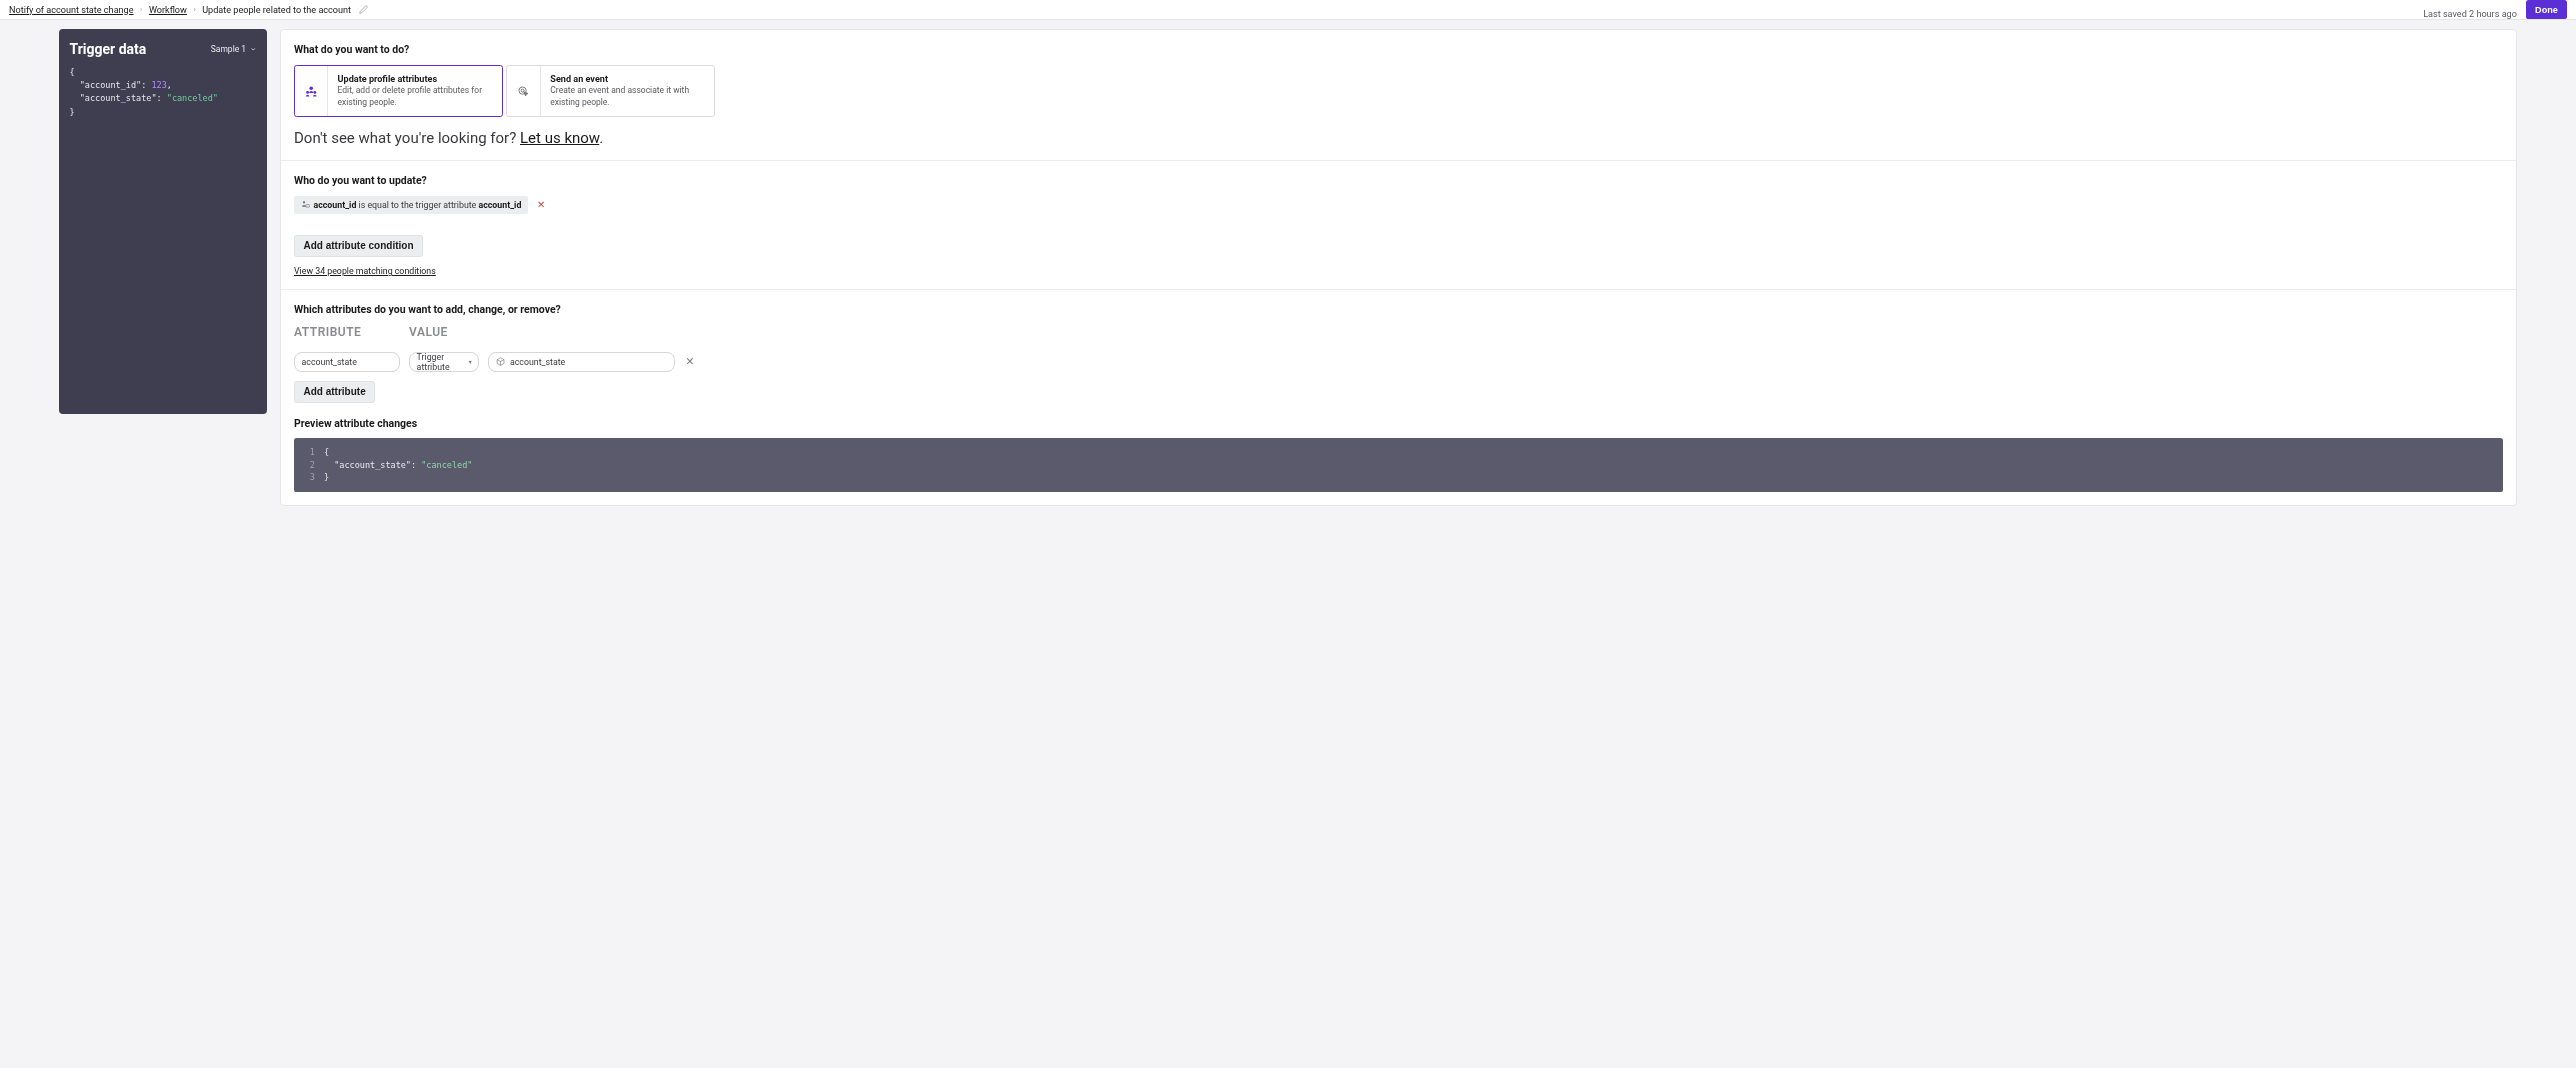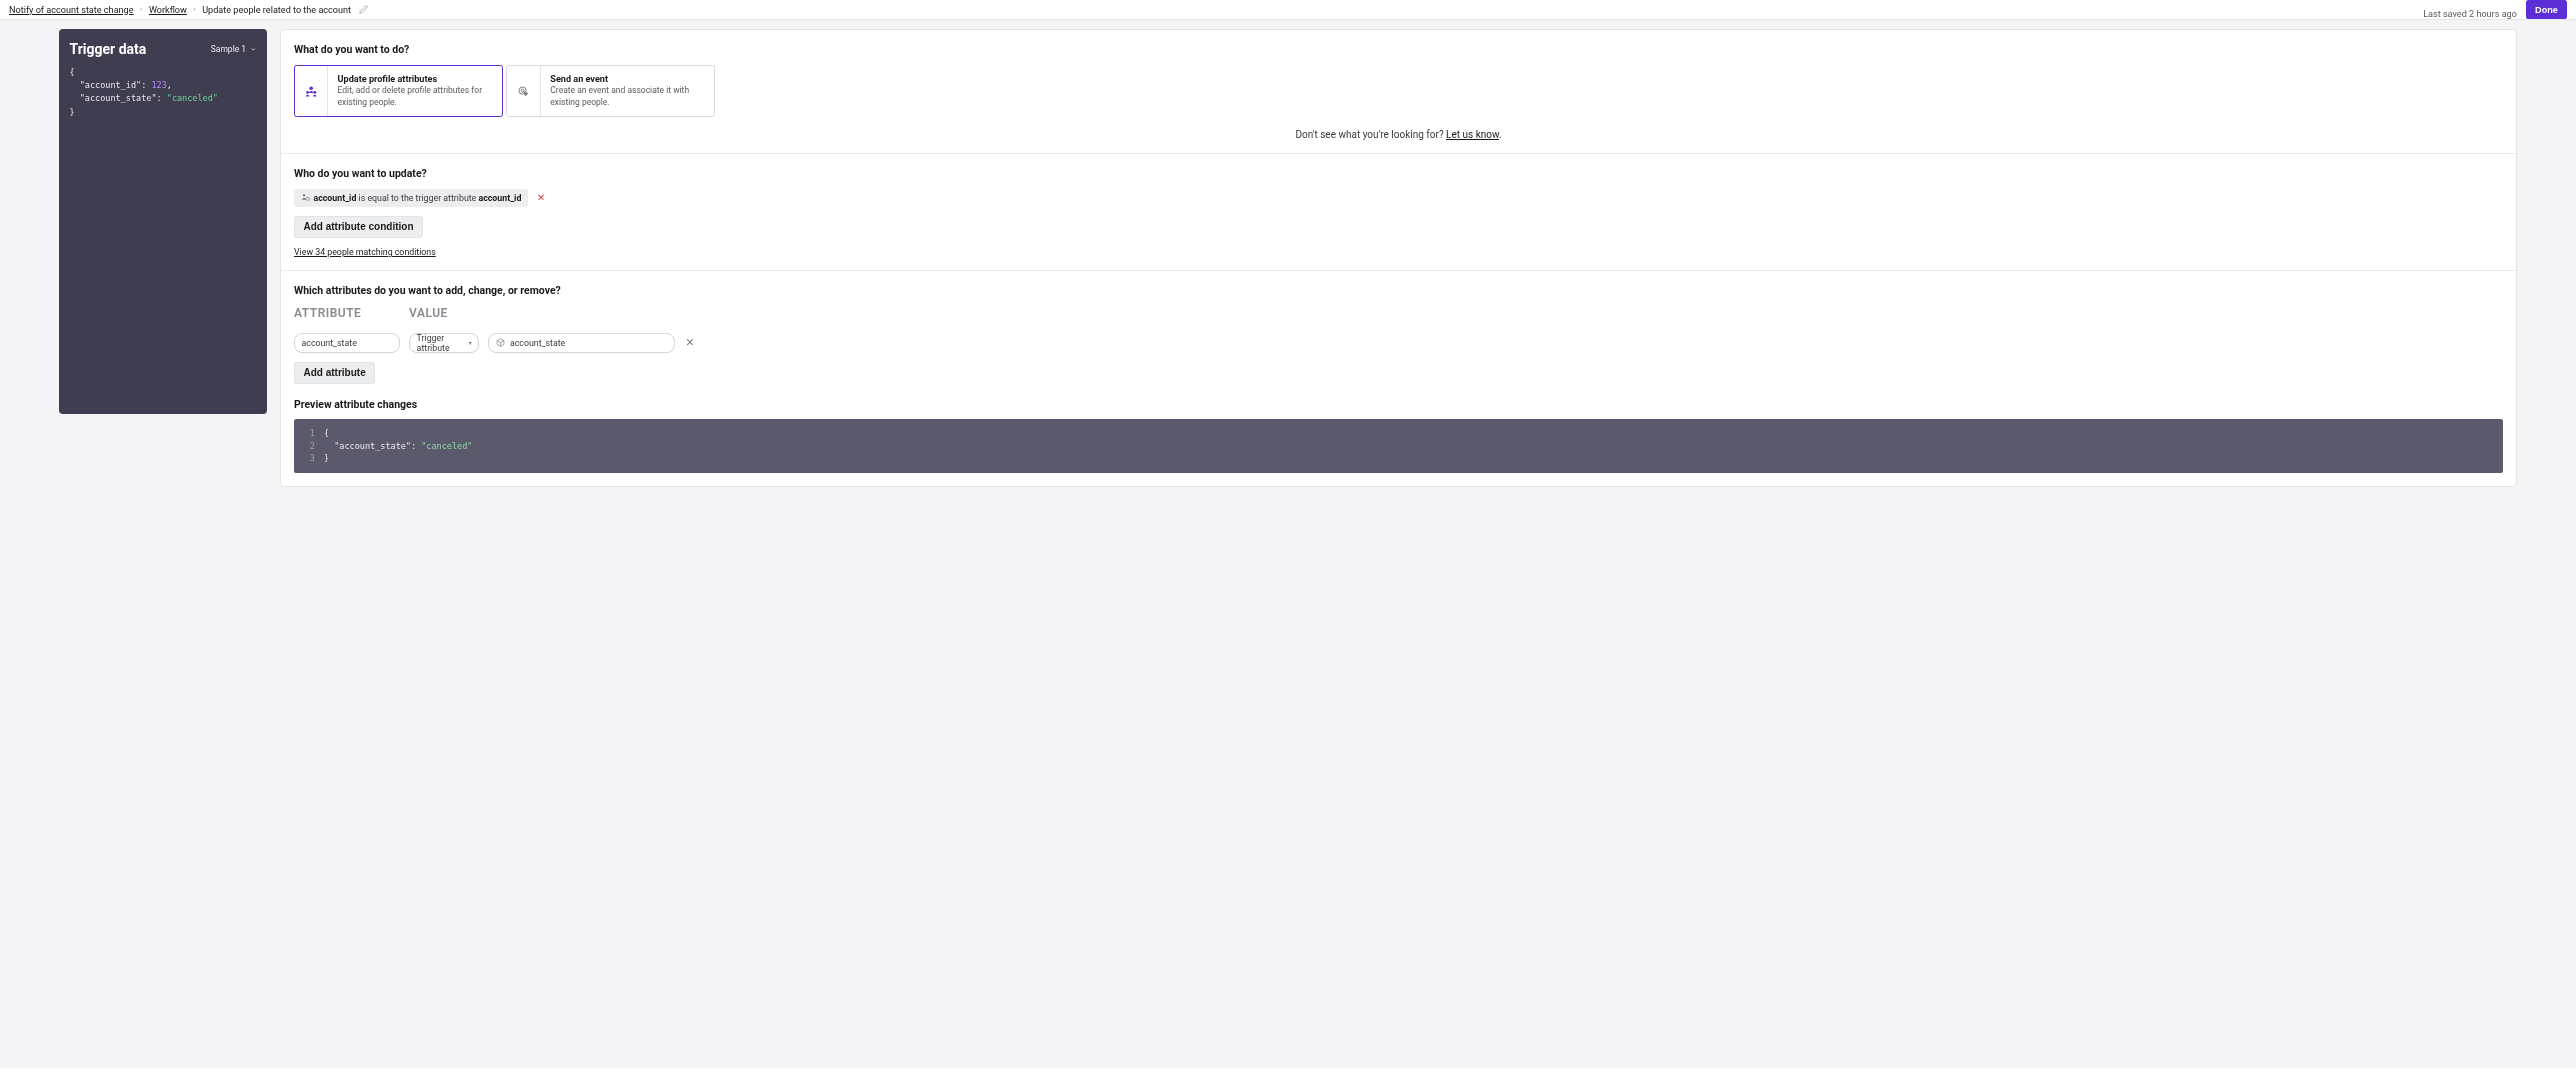--- a/index.html
+++ b/index.html
@@ -137,27 +137,27 @@
     display: flex;
     align-items: center;
     justify-content: center;
   }
   .action-card.selected .card-icon svg { color: #5c2fd6; }
   .card-body {
     padding: 7.8px 9.1px;
   }
   .card-title { font-weight: 700; font-size: 9.1px; margin-bottom: 1.3px; }
   .card-desc { font-size: 8.5px; color: #5b5b63; line-height: 1.35; }
-  .help-line { font-size: 10px; color: #3a3a3d; text-align: center; }
+  .help-line { font-size: 15px; color: #3a3a3d; }
   .help-line a { color: #1a1a1a; text-decoration: underline; }
   .chip-row {
     display: flex;
     align-items: center;
     gap: 6.5px;
-    margin-bottom: 9px;
+    margin-bottom: 21px;
   }
   .chip {
     background: #ecedef;
     border-radius: 2px;
     padding: 3.9px 6.5px;
     font-size: 8.8px;
     color: #3a3a3d;
     display: flex;
     align-items: center;
     gap: 3.9px;

